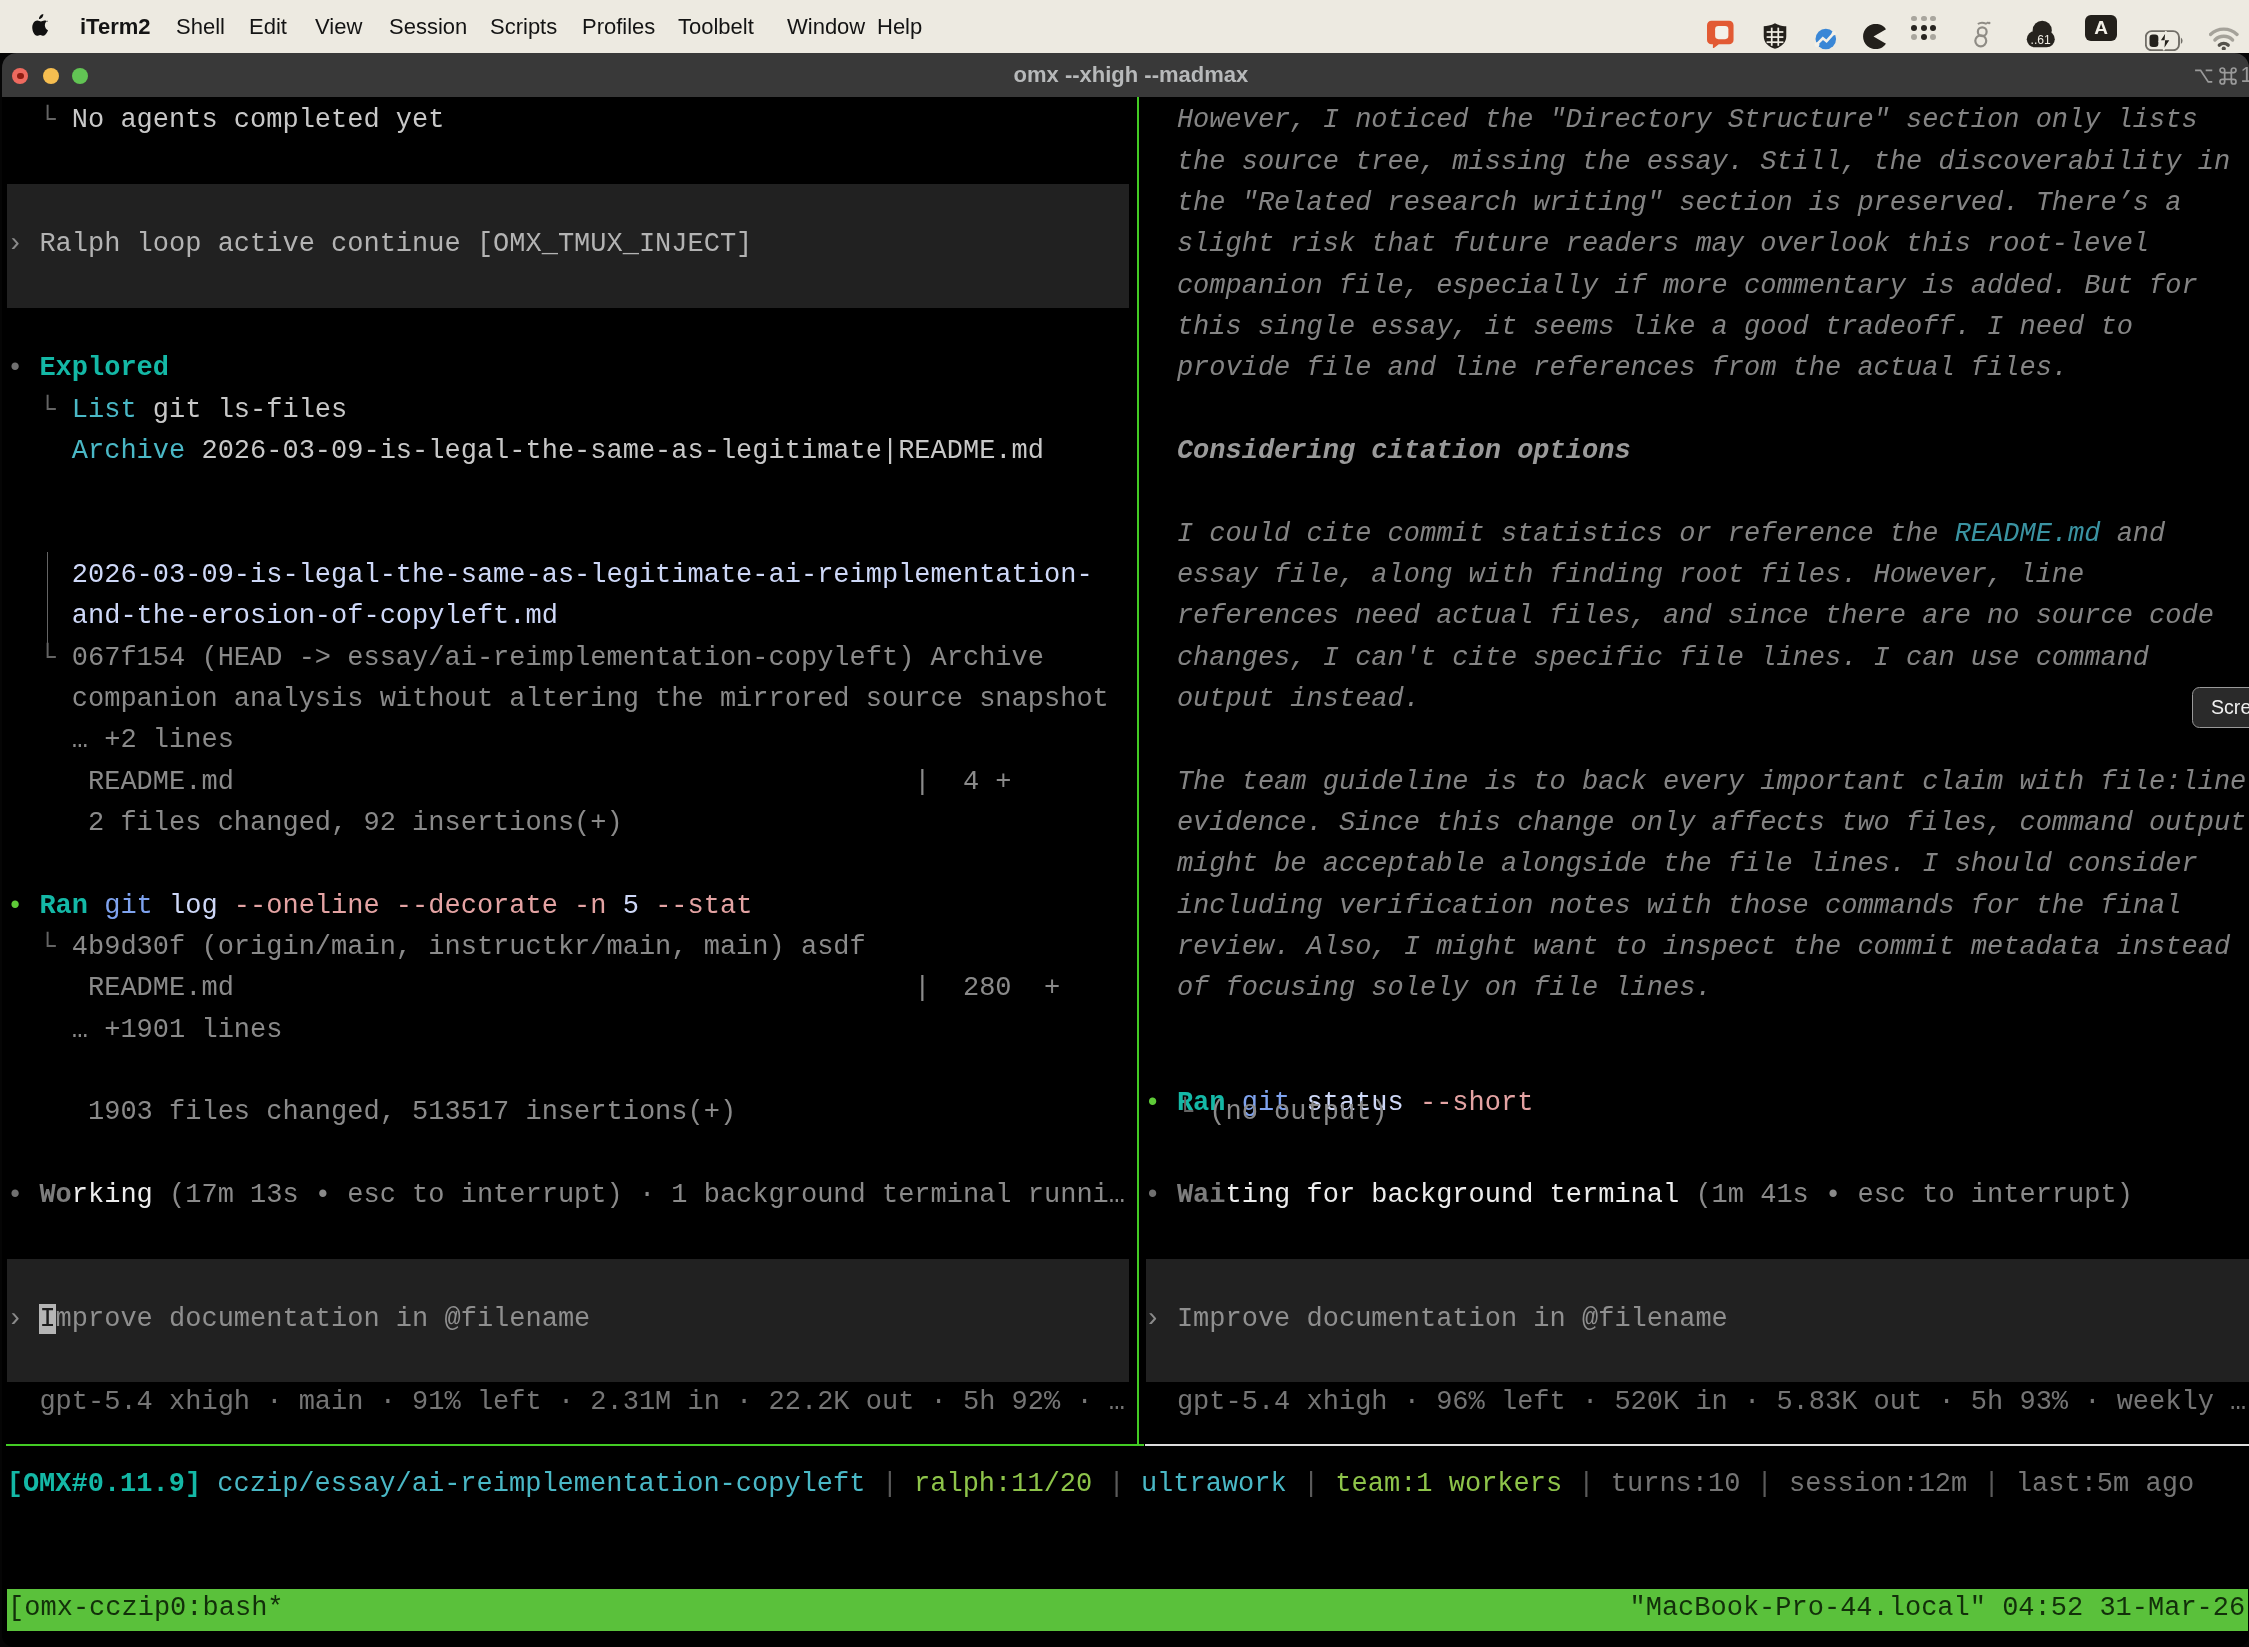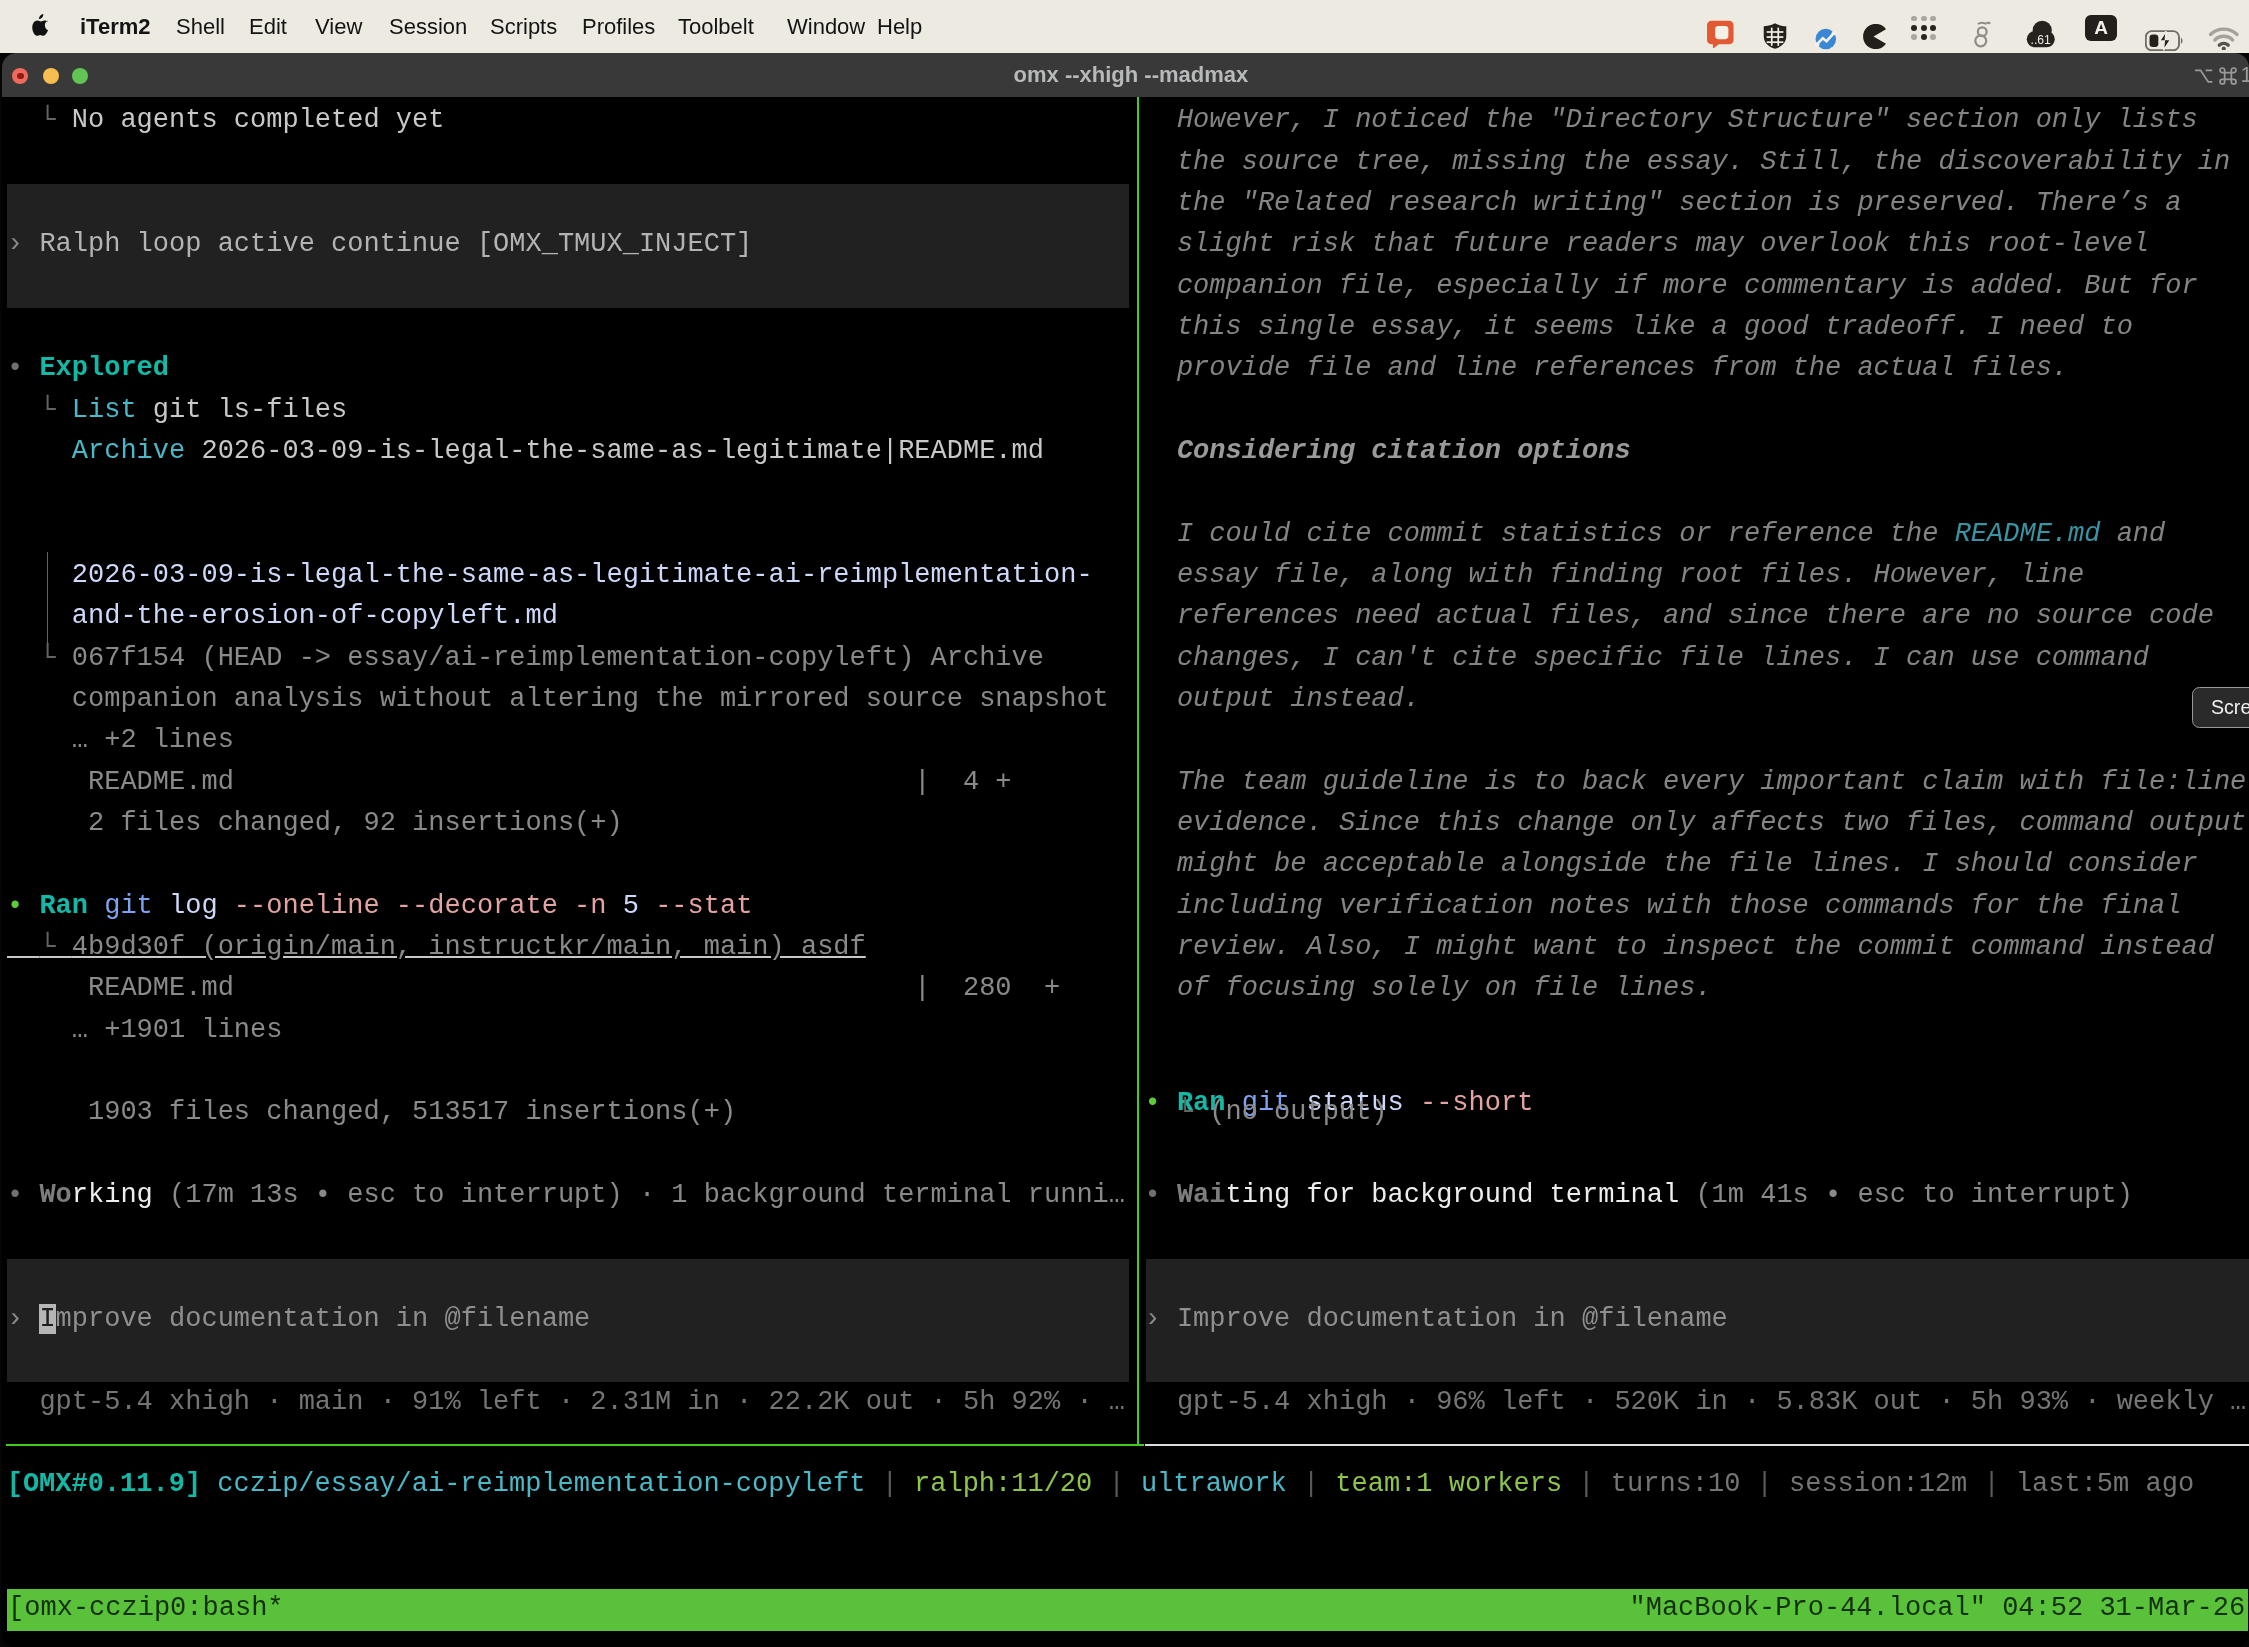--- a/index.html
+++ b/index.html
@@ -149,21 +149,21 @@
 <div class="r" style="left:5.5px;top:337px;">  <span class="tr">└ </span><span class="cy">List</span> git ls-files</div>
 <div class="r" style="left:5.5px;top:378px;">    <span class="cy">Archive</span> 2026-03-09-is-legal-the-same-as-legitimate|README.md</div>
 <div class="r" style="left:5.5px;top:502px;">    <span class="lav">2026-03-09-is-legal-the-same-as-legitimate-ai-reimplementation-</span></div>
 <div class="r" style="left:5.5px;top:543px;">    <span class="lav">and-the-erosion-of-copyleft.md</span></div>
 <div class="r" style="left:5.5px;top:585px;">  <span class="tr">└ </span><span class="gy">067f154 (HEAD -&gt; essay/ai-reimplementation-copyleft) Archive</span></div>
 <div class="r" style="left:5.5px;top:626px;">    <span class="gy">companion analysis without altering the mirrored source snapshot</span></div>
 <div class="r" style="left:5.5px;top:667px;">    <span class="gy">… +2 lines</span></div>
 <div class="r" style="left:5.5px;top:709px;">     <span class="gy">README.md                                          |  4 +</span></div>
 <div class="r" style="left:5.5px;top:750px;">     <span class="gy">2 files changed, 92 insertions(+)</span></div>
 <div class="r" style="left:5.5px;top:833px;"><span class="gn">• </span><span class="b">Ran</span> <span class="bl">git</span> <span class="lav">log</span> <span class="pk">--oneline --decorate -n</span> <span class="lav">5</span> <span class="pk">--stat</span></div>
-<div class="r" style="left:5.5px;top:874px;text-decoration:underline;">  <span class="tr">└ </span><span class="gy">4b9d30f (origin/main, instructkr/main, main) asdf</span></div>
+<div class="r" style="left:5.5px;top:874px;">  <span class="tr">└ </span><span class="gy">4b9d30f (origin/main, instructkr/main, main) asdf</span></div>
 <div class="r" style="left:5.5px;top:915px;">     <span class="gy">README.md                                          |  280  +</span></div>
 <div class="r" style="left:5.5px;top:957px;">    <span class="gy">… +1901 lines</span></div>
 <div class="r" style="left:5.5px;top:1039px;">     <span class="gy">1903 files changed, 513517 insertions(+)</span></div>
 <div class="r" style="left:5.5px;top:1122px;"><span class="dgy">• </span><span class="bsh">Wo</span><span class="bw">rking</span><span class="gy"> (17m 13s • esc to interrupt) · 1 background terminal runni…</span></div>
 <div class="r" style="left:5.5px;top:1246px;"><span class="gy">› </span><span style="background:#b5b5b5;color:#1d1d1d">I</span><span class="inp">mprove documentation in @filename</span></div>
 <div class="r" style="left:5.5px;top:1329px;">  <span class="st">gpt-5.4 xhigh · main · 91% left · 2.31M in · 22.2K out · 5h 92% · …</span></div>
 <div class="r" style="left:1143px;top:47px;">  <span class="it">However, I noticed the "Directory Structure" section only lists</span></div>
 <div class="r" style="left:1143px;top:89px;">  <span class="it">the source tree, missing the essay. Still, the discoverability in</span></div>
 <div class="r" style="left:1143px;top:130px;">  <span class="it">the "Related research writing" section is preserved. There’s a</span></div>
 <div class="r" style="left:1143px;top:171px;">  <span class="it">slight risk that future readers may overlook this root-level</span></div>
@@ -173,21 +173,21 @@
 <div class="r" style="left:1143px;top:378px;">  <span class="bit">Considering citation options</span></div>
 <div class="r" style="left:1143px;top:461px;">  <span class="it">I could cite commit statistics or reference the </span><span class="cyi">README.md</span><span class="it"> and</span></div>
 <div class="r" style="left:1143px;top:502px;">  <span class="it">essay file, along with finding root files. However, line</span></div>
 <div class="r" style="left:1143px;top:543px;">  <span class="it">references need actual files, and since there are no source code</span></div>
 <div class="r" style="left:1143px;top:585px;">  <span class="it">changes, I can't cite specific file lines. I can use command</span></div>
 <div class="r" style="left:1143px;top:626px;">  <span class="it">output instead.</span></div>
 <div class="r" style="left:1143px;top:709px;">  <span class="it">The team guideline is to back every important claim with file:line</span></div>
 <div class="r" style="left:1143px;top:750px;">  <span class="it">evidence. Since this change only affects two files, command output</span></div>
 <div class="r" style="left:1143px;top:791px;">  <span class="it">might be acceptable alongside the file lines. I should consider</span></div>
 <div class="r" style="left:1143px;top:833px;">  <span class="it">including verification notes with those commands for the final</span></div>
-<div class="r" style="left:1143px;top:874px;">  <span class="it">review. Also, I might want to inspect the commit command instead</span></div>
+<div class="r" style="left:1143px;top:874px;">  <span class="it">review. Also, I might want to inspect the commit metadata instead</span></div>
 <div class="r" style="left:1143px;top:915px;">  <span class="it">of focusing solely on file lines.</span></div>
 <div class="r" style="left:1143px;top:998px;margin-top:32px;"><span class="gn">• </span><span class="b">Ran</span> <span class="bl">git</span> <span class="lav">status</span> <span class="pk">--short</span></div>
 <div class="r" style="left:1143px;top:1039px;">  <span class="tr">└ </span><span class="gy">(no output)</span></div>
 <div class="r" style="left:1143px;top:1122px;"><span class="dgy">• </span><span class="bsh">Wai</span><span class="bw">ting for background terminal</span><span class="gy"> (1m 41s • esc to interrupt)</span></div>
 <div class="r" style="left:1143px;top:1246px;"><span class="gy">› </span><span class="inp">Improve documentation in @filename</span></div>
 <div class="r" style="left:1143px;top:1329px;">  <span class="st">gpt-5.4 xhigh · 96% left · 520K in · 5.83K out · 5h 93% · weekly …</span></div>
 <div class="r" style="left:5.2px;top:1411px;"><span class="b">[OMX#0.11.9]</span> <span class="cy">cczip/essay/ai-reimplementation-copyleft</span><span class="sep"> | </span><span class="sg">ralph:11/20</span><span class="sep"> | </span><span class="cy">ultrawork</span><span class="sep"> | </span><span class="sg">team:1 workers</span><span class="sep"> | </span><span class="st2">turns:10</span><span class="sep"> | </span><span class="st2">session:12m</span><span class="sep"> | </span><span class="st2">last:5m ago</span></div>
 <div class="r" style="left:6.6px;top:1535px;"><span class="bart">[omx-cczip0:bash*</span></div>
 <div class="r" style="left:1628px;top:1535px;"><span class="bart">"MacBook-Pro-44.local" 04:52 31-Mar-26</span></div>
 <div style="position:absolute;left:2190px;top:634px;width:89px;height:41px;background:#2a2a2a;border:1.8px solid #9a9a9a;border-radius:7.4px;color:#f0f0f0;font:19.6px/38px 'Liberation Sans',sans-serif;padding-left:18.5px">Scre</div>

